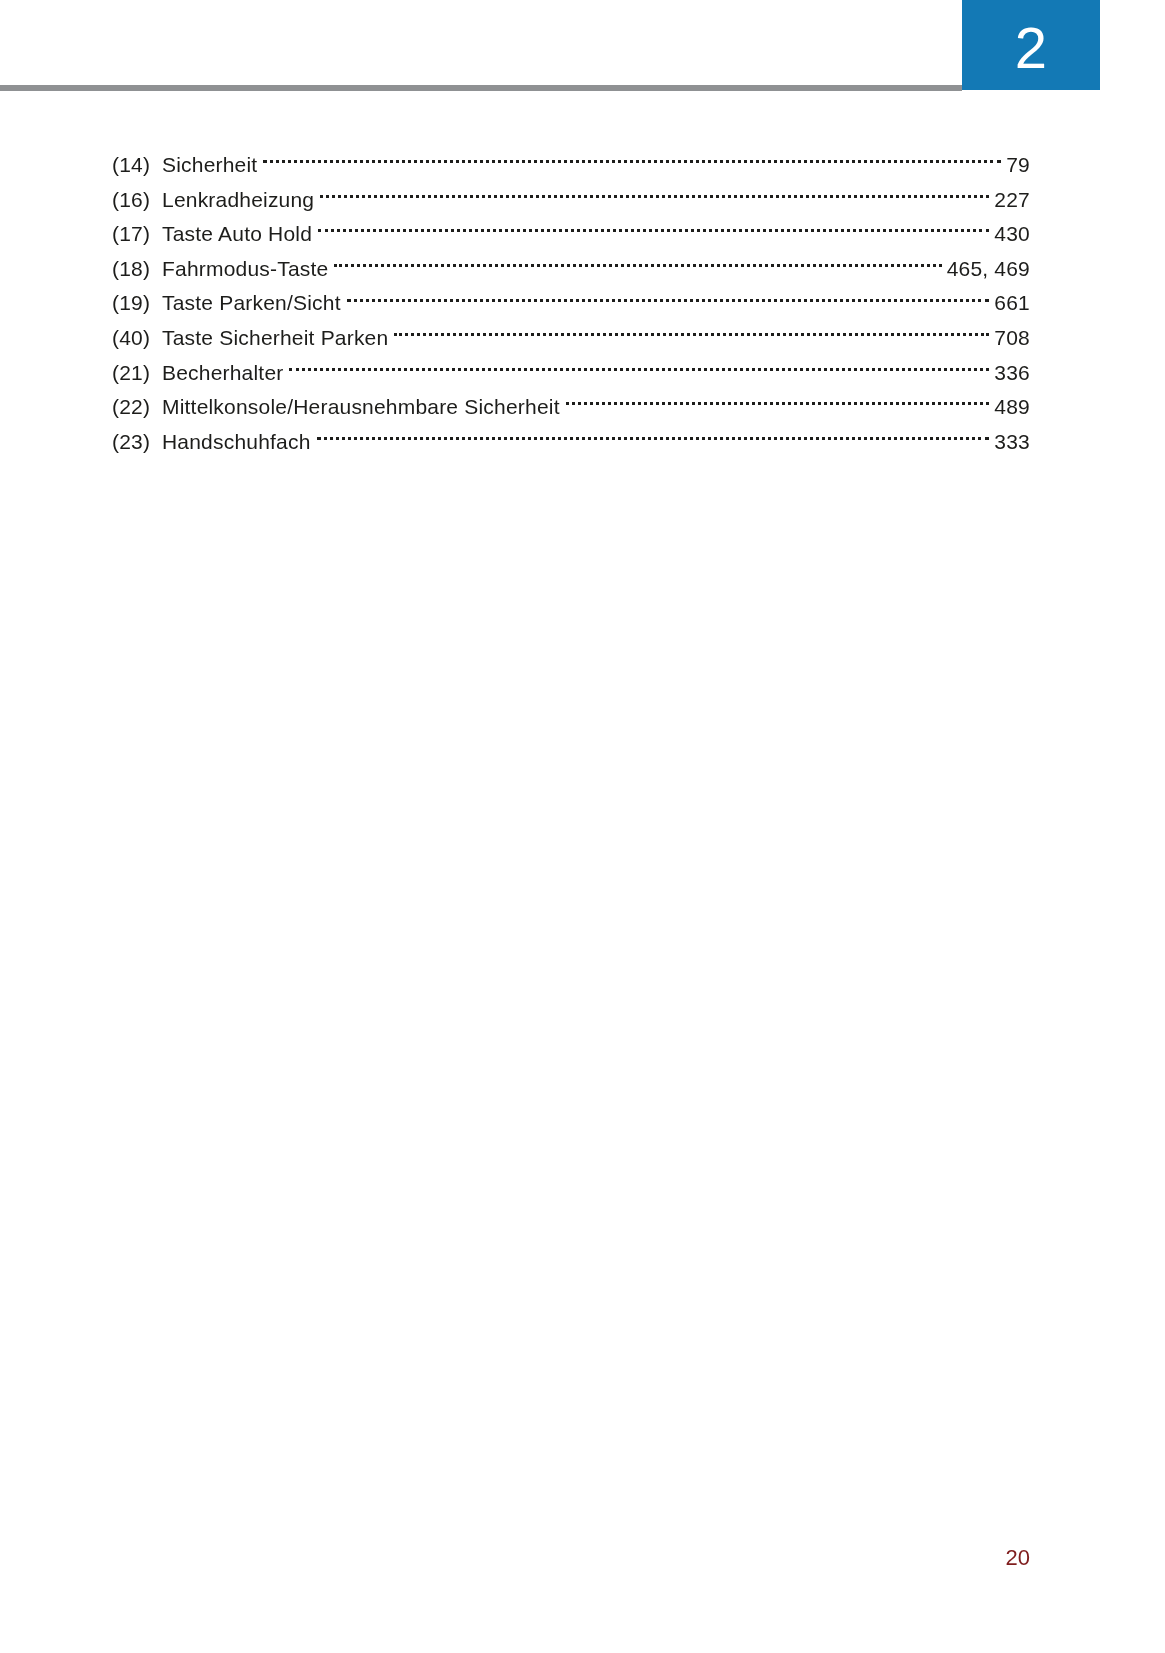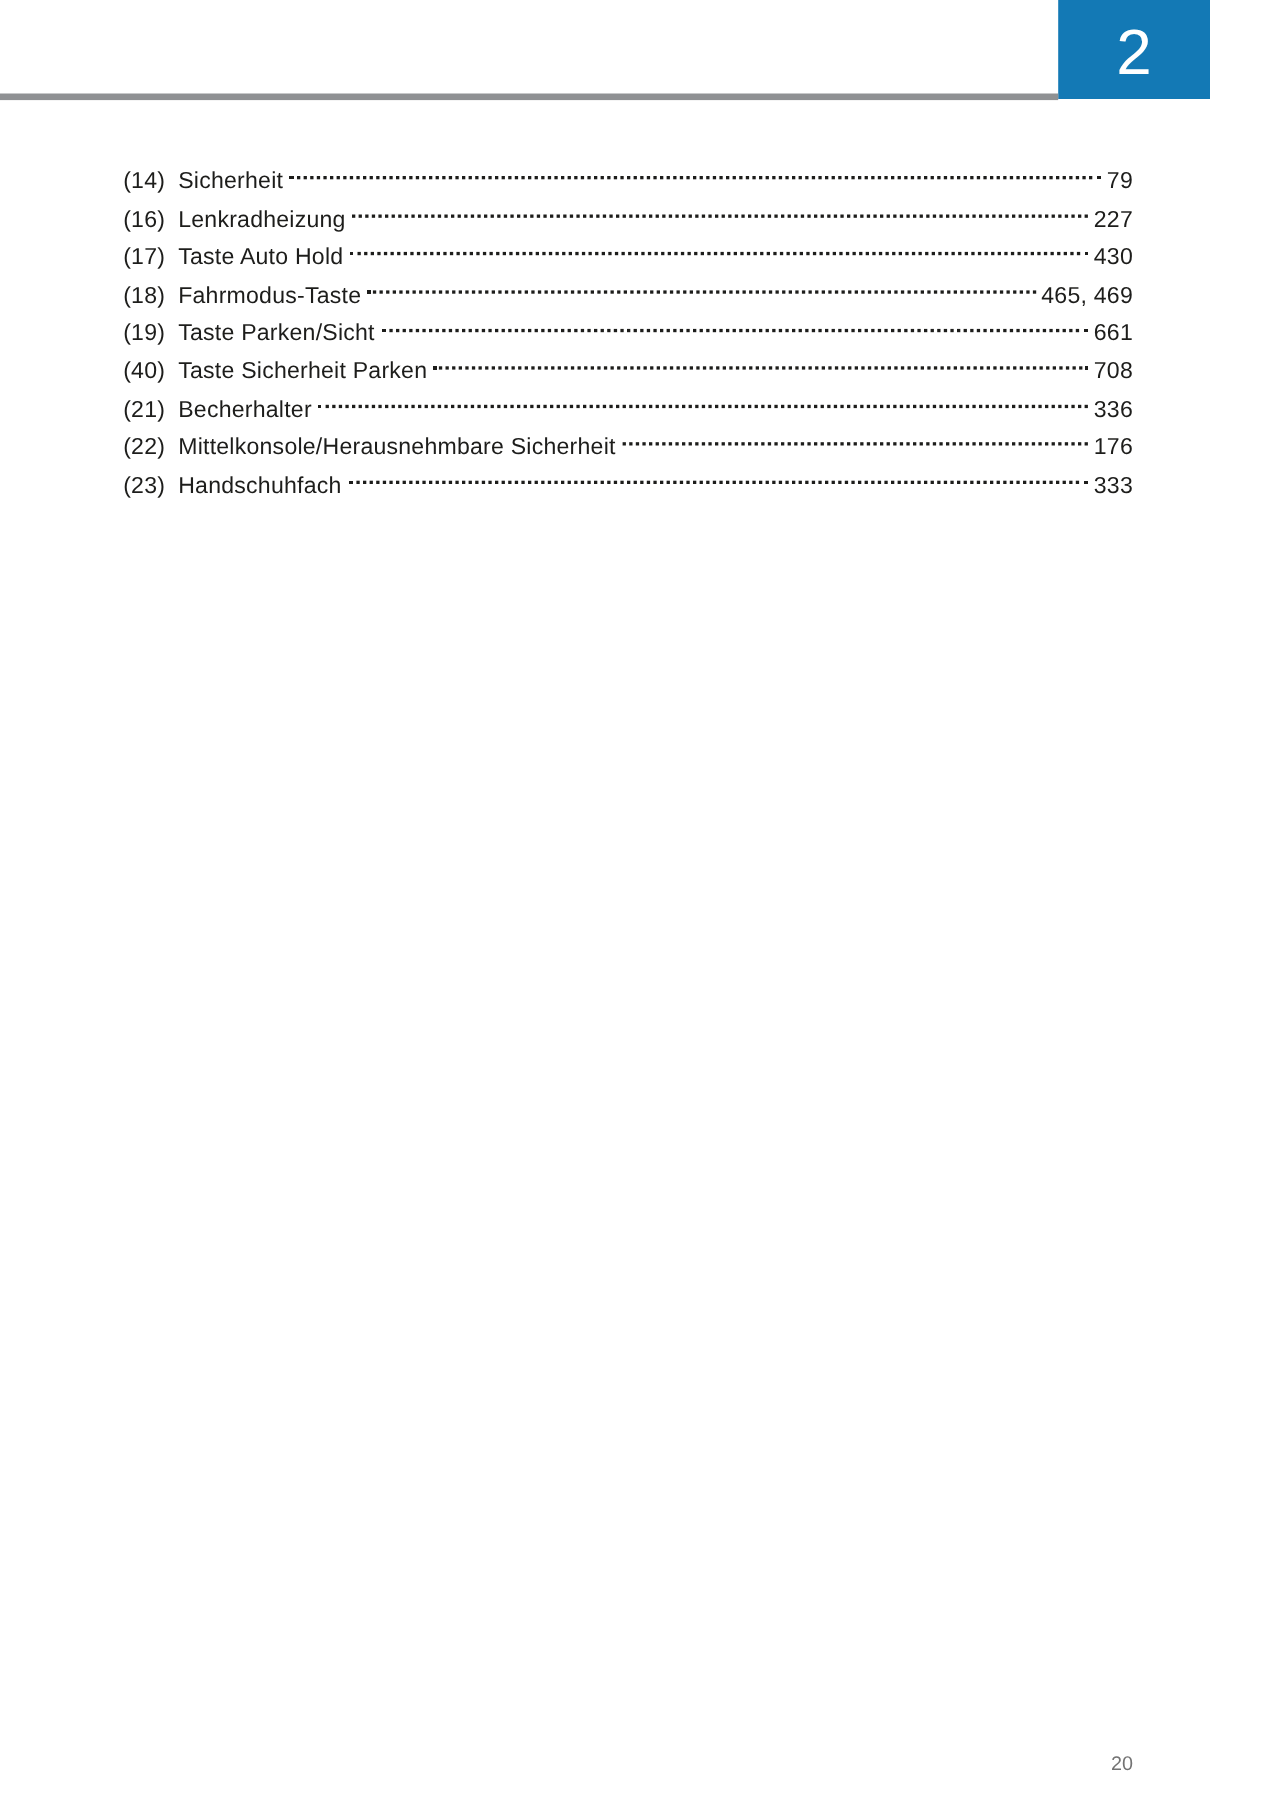--- a/index.html
+++ b/index.html
@@ -75,23 +75,22 @@
   .toc-row .pg {
     flex: 0 0 auto;
     text-align: right;
   }
 
   
   .footer-page-number {
     position: absolute;
     top: 1545px;
     right: 135px;
-    font-size: 18px;
-    color: #737373;
-    margin-top: 48px;
+    font-size: 22px;
+    color: #7f1d1d;
   }
 </style>
 </head>
 <body style="--accent: #1379b5;">
 
 <div class="chapter-tab">
   <span class="chapter-number">2</span>
 </div>
 
 <div class="header-rule" style="background: rgb(143, 145, 147);"></div>
@@ -144,21 +143,21 @@
     <span class="num">(21)</span>
     <span class="title">Becherhalter</span>
     <span class="leader"></span>
     <span class="pg">336</span>
   </div>
 
   <div class="toc-row">
     <span class="num">(22)</span>
     <span class="title">Mittelkonsole/Herausnehmbare Sicherheit</span>
     <span class="leader"></span>
-    <span class="pg">176</span>
+    <span class="pg">489</span>
   </div>
 
   <div class="toc-row">
     <span class="num">(23)</span>
     <span class="title">Handschuhfach</span>
     <span class="leader"></span>
     <span class="pg">333</span>
   </div>
 
 </div>

